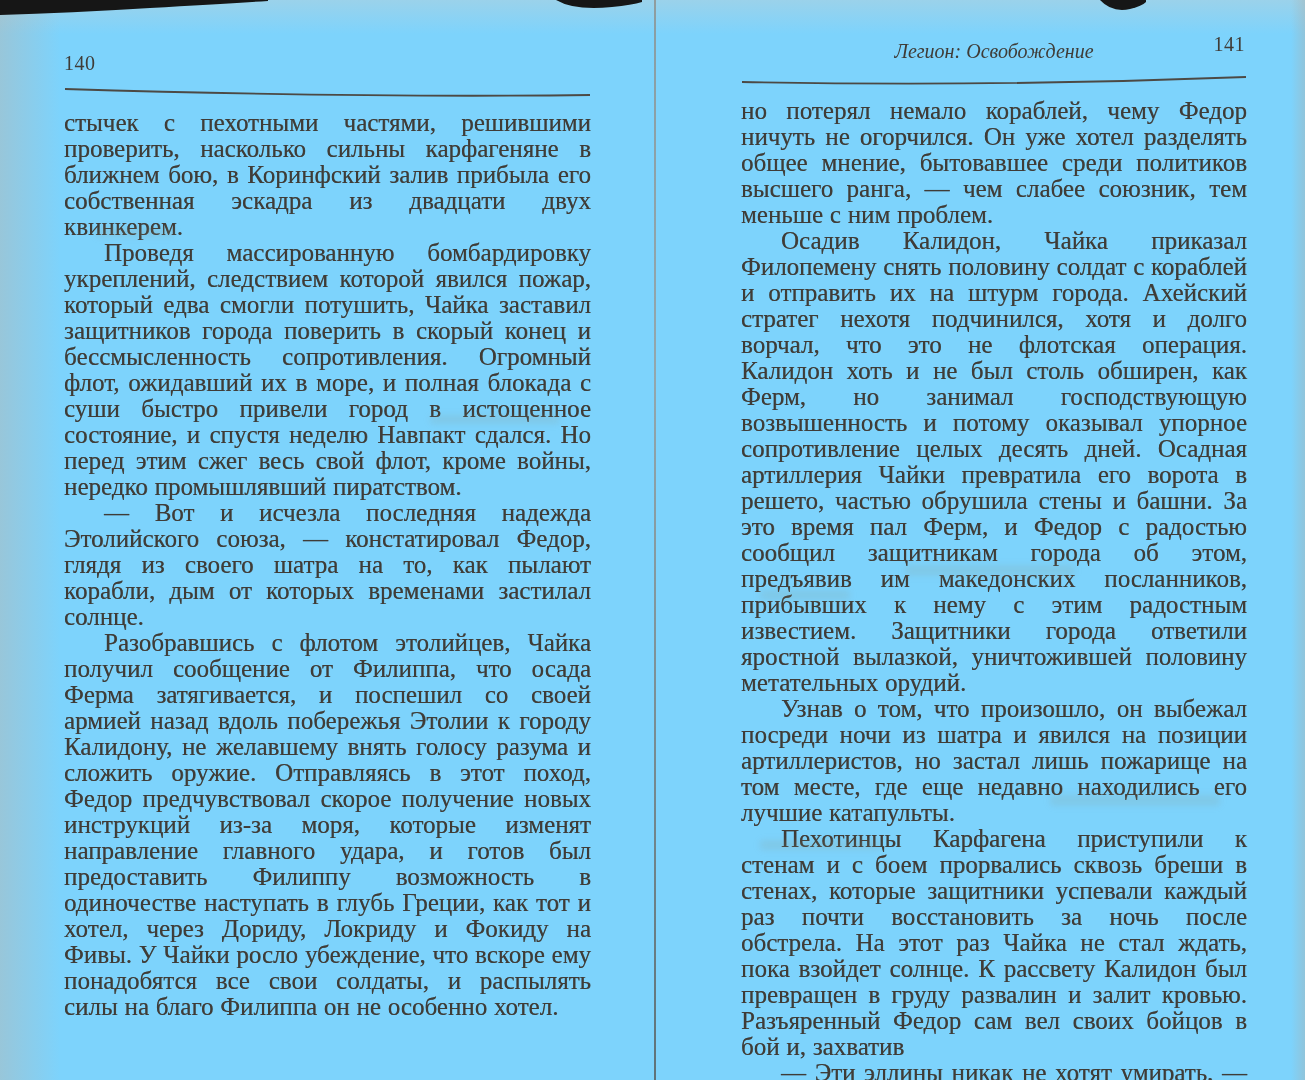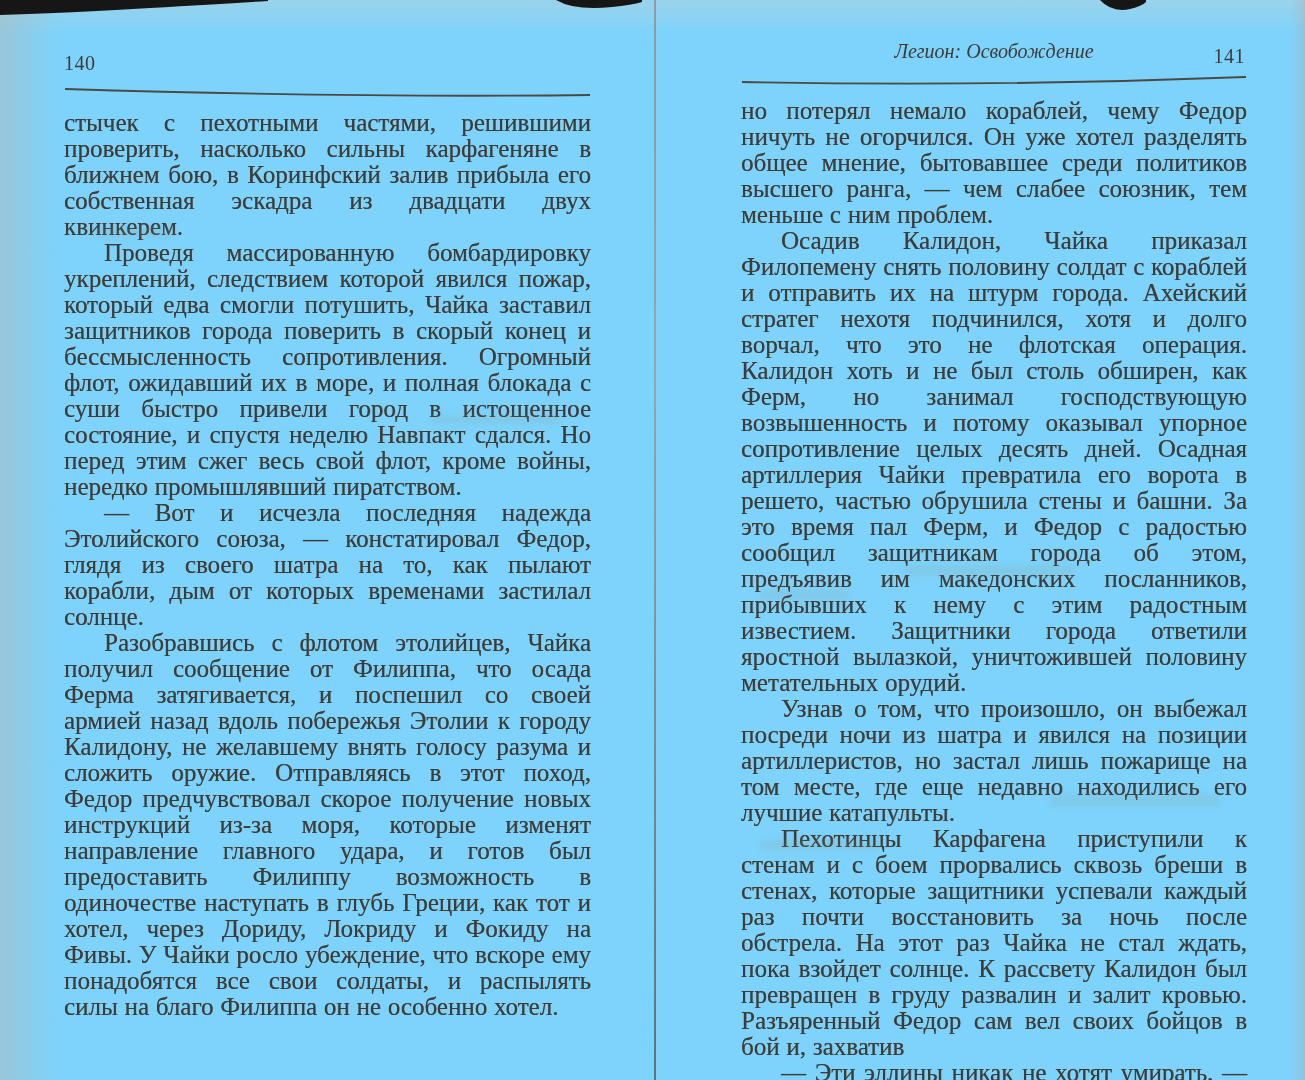--- a/index.html
+++ b/index.html
@@ -21,21 +21,21 @@
     opacity:.75;}
   
   .top-artifacts{position:absolute;left:0;top:0;pointer-events:none;}
   
   .page{position:absolute;color:#3f3c37;}
   #left-page{left:64px;top:52px;width:527px;}
   #right-page{left:741px;top:40px;width:506px;}
   .pg-header{position:relative;display:flex;align-items:baseline;height:32px;}
   .pg-num{font-size:20px;letter-spacing:.5px;}
   .pg-title{flex:1;text-align:center;font-style:italic;font-size:20px;}
-  #right-page .pg-num{position:absolute;right:2px;bottom:4px;}
+  #right-page .pg-num{position:absolute;right:2px;bottom:16px;}
   #right-page .pg-title{padding:0 60px;}
   .rule{display:block;margin-top:2px;}
   .body{margin-top:10px;}
   .para{
     margin:0;text-align:justify;font-size:25px;line-height:26px;
     text-shadow:0.3px 0 0 rgba(63,60,55,.65);
     word-spacing:.5px;
   }
   .para.indent{text-indent:40px;}
   

